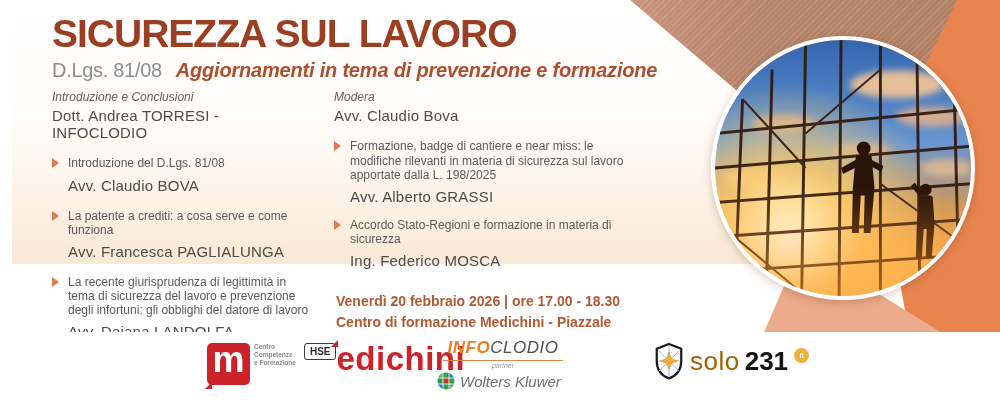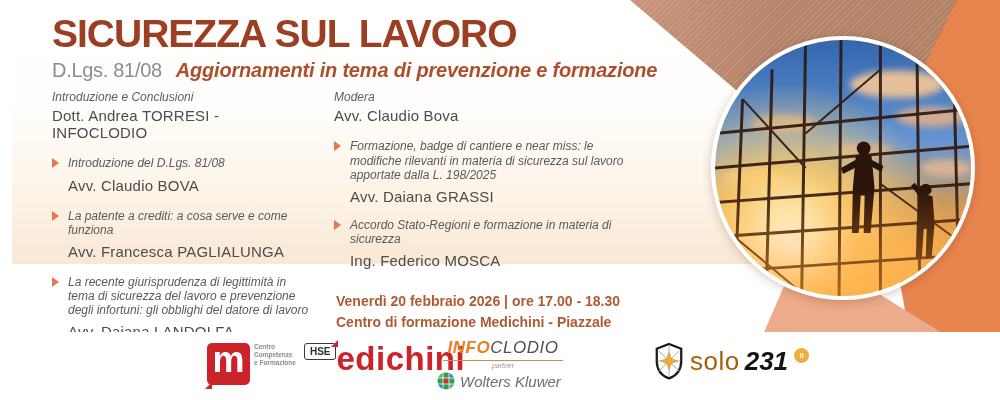--- a/index.html
+++ b/index.html
@@ -28,21 +28,21 @@
   .subtitle-main { font-size:20px; font-weight:700; font-style:italic; color:#ad4f2c; margin-left:14px; letter-spacing:-0.2px; }
 
   
   .col { position:absolute; top:90px; }
   .col-left { left:40px; width:262px; }
   .col-right { left:322px; width:292px; }
   .role { font-size:12px; font-style:italic; color:#5d5d5d; line-height:1.2; }
   .speaker { font-size:15px; color:#4c4c4c; letter-spacing:.2px; margin-top:3px; }
   .agenda-item { display:flex; gap:9px; margin-top:15px; }
   .bullet { flex:0 0 auto; width:0; height:0; border-left:7px solid #e17a4d; border-top:5px solid transparent; border-bottom:5px solid transparent; margin-top:2px; }
-  .topic { font-size:12px; font-style:italic; color:#5a5a5a; line-height:1.18; }
+  .topic { font-size:12px; color:#5a5a5a; line-height:1.18; }
   .agenda-item .speaker { margin-top:6px; }
 
   .event-info { margin-top:22px; margin-left:2px; }
   .event-line { font-size:14px; font-weight:700; color:#b05a33; line-height:1.5; }
 
   
   .footer { position:absolute; left:0; top:332px; width:1000px; height:68px; background:#ffffff; }
 
   
   .medichini { position:absolute; left:207px; top:11px; display:flex; align-items:flex-start; gap:4px; }
@@ -61,21 +61,21 @@
   .ic-info { color:#ef7d21; font-weight:700; }
   .ic-clodio { color:#4f4f4f; font-weight:400; }
   .ic-rule { height:1px; background:#d98a4a; margin:2px 6px 1px 6px; }
   .ic-partner { font-size:7px; color:#999999; }
   .wk-row { display:flex; align-items:center; justify-content:flex-start; gap:5px; margin-top:3px; }
   .wk-text { font-size:15px; color:#6e6e6e; }
 
   
   .solo231 { position:absolute; left:653px; top:10px; display:flex; align-items:center; gap:5px; }
   .s-solo { font-size:26px; color:#a16207; letter-spacing:.5px; }
-  .s-231 { font-size:26px; font-weight:700; color:#141414;font-style:italic; }
+  .s-231 { font-size:26px; font-weight:700; color:#141414; }
   .s-it { width:15px; height:15px; border-radius:50%; background:#eeaf3d; color:#fff; font-size:7px; font-weight:700; display:flex; align-items:center; justify-content:center; margin-top:-12px; margin-left:1px; }
 </style>
 </head>
 <body>
 
 <div class="banner">
 
   <div class="decor decor-tan"></div>
   <div class="decor decor-orange"></div>
   <div class="decor decor-salmon"></div>
@@ -186,21 +186,21 @@
   </div>
 
   <div class="col col-right">
     <div class="role">Modera</div>
     <div class="speaker">Avv. Claudio Bova</div>
 
     <div class="agenda-item">
       <span class="bullet"></span>
       <div>
         <div class="topic">Formazione, badge di cantiere e near miss: le modifiche rilevanti in materia di sicurezza sul lavoro apportate dalla L. 198/2025</div>
-        <div class="speaker">Avv. Daiana GRASSI</div>
+        <div class="speaker">Avv. Alberto GRASSI</div>
       </div>
     </div>
 
     <div class="agenda-item" style="margin-top:13px">
       <span class="bullet"></span>
       <div>
         <div class="topic">Accordo Stato-Regioni e formazione in materia di sicurezza</div>
         <div class="speaker">Ing. Federico MOSCA</div>
       </div>
     </div>

